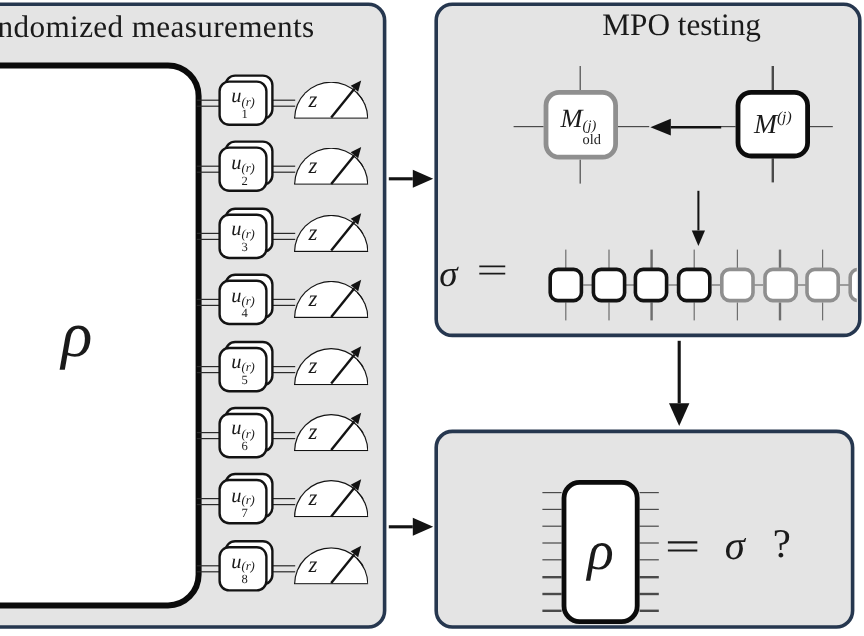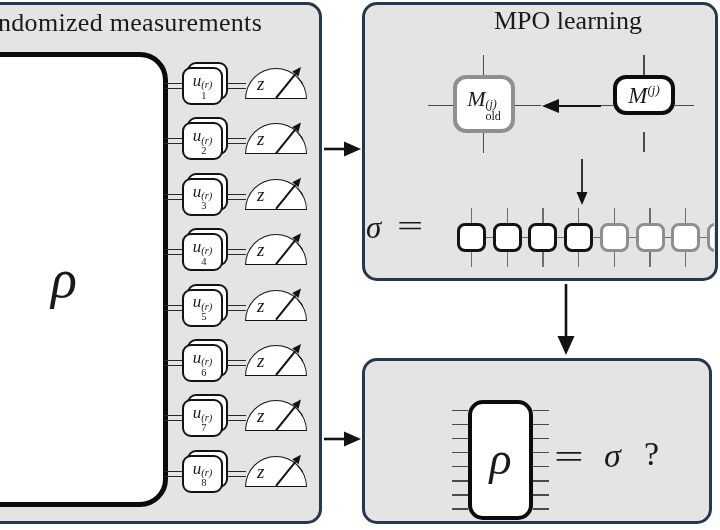--- a/index.html
+++ b/index.html
@@ -165,40 +165,40 @@
               <span class="sub">8</span>
             </span></span>
         </div>
         <div class="meter" style="left: 245px; top: 455.8px;">
           <span class="zlab">z</span>
         </div>
       </div>
     </div>
 
   <div class="panel" style="left:362px; top:2px; width:356px; height:279px;"></div>
-  <div class="title centered" style="left:420px; top:7px; width:296px;">MPO learning</div>
+  <div class="title centered" style="left:420px; top:7px; width:296px;">MPO testing</div>
 
   <div class="hleg" style="left:428px; top:104.5px; width:25px;"></div>
   <div class="hleg" style="left:515px; top:104.5px; width:26px;"></div>
   <div class="vleg" style="left:482.8px; top:55px; height:20px;"></div>
   <div class="vleg" style="left:482.8px; top:133px; height:20px;"></div>
   <div class="tensor-big" style="left:453px; top:75px; width:62px; height:58px; border:4px solid #8f8f8f;">
     <span style="font-size:22px; white-space:nowrap;">
       <span class="math-it">M</span><span class="stack" style="font-size:12px;">
           <span class="sup">(j)</span>
           <span class="sub">old</span>
         </span>
     </span>
   </div>
 
   <div class="hleg" style="left:597px; top:104.5px; width:16px;"></div>
   <div class="hleg" style="left:675px; top:104.5px; width:19px;"></div>
   <div class="vleg" style="left:643px; top:55px; height:20px;"></div>
   <div class="vleg" style="left:643px; top:132px; height:20px;"></div>
-  <div class="tensor-big" style="left:613px; top:75px; width:62px; height:40px; border:4.5px solid #0c0c0c;">
+  <div class="tensor-big" style="left:613px; top:75px; width:62px; height:57px; border:4.5px solid #0c0c0c;">
     <span style="font-size:23px; white-space:nowrap;">
       <span class="math-it">M</span><sup class="math-it" style="font-size:13px;">(j)</sup>
     </span>
   </div>
 
   <div class="abs math-it" style="left:366px; top:212px; font-size:31px; line-height:1; z-index:4;">σ</div>
   <div class="abs" style="left:397px; top:211px; font-size:30px; line-height:1; z-index:4;"><span class="wide-eq">=</span></div>
   <div id="chain-wrap">
       <div class="chain-leg-v" style="left: 17.8px; top: 10px; height: 15.5px;"></div>
       <div class="chain-leg-v" style="left: 17.8px; top: 54px; height: 15px;"></div>

